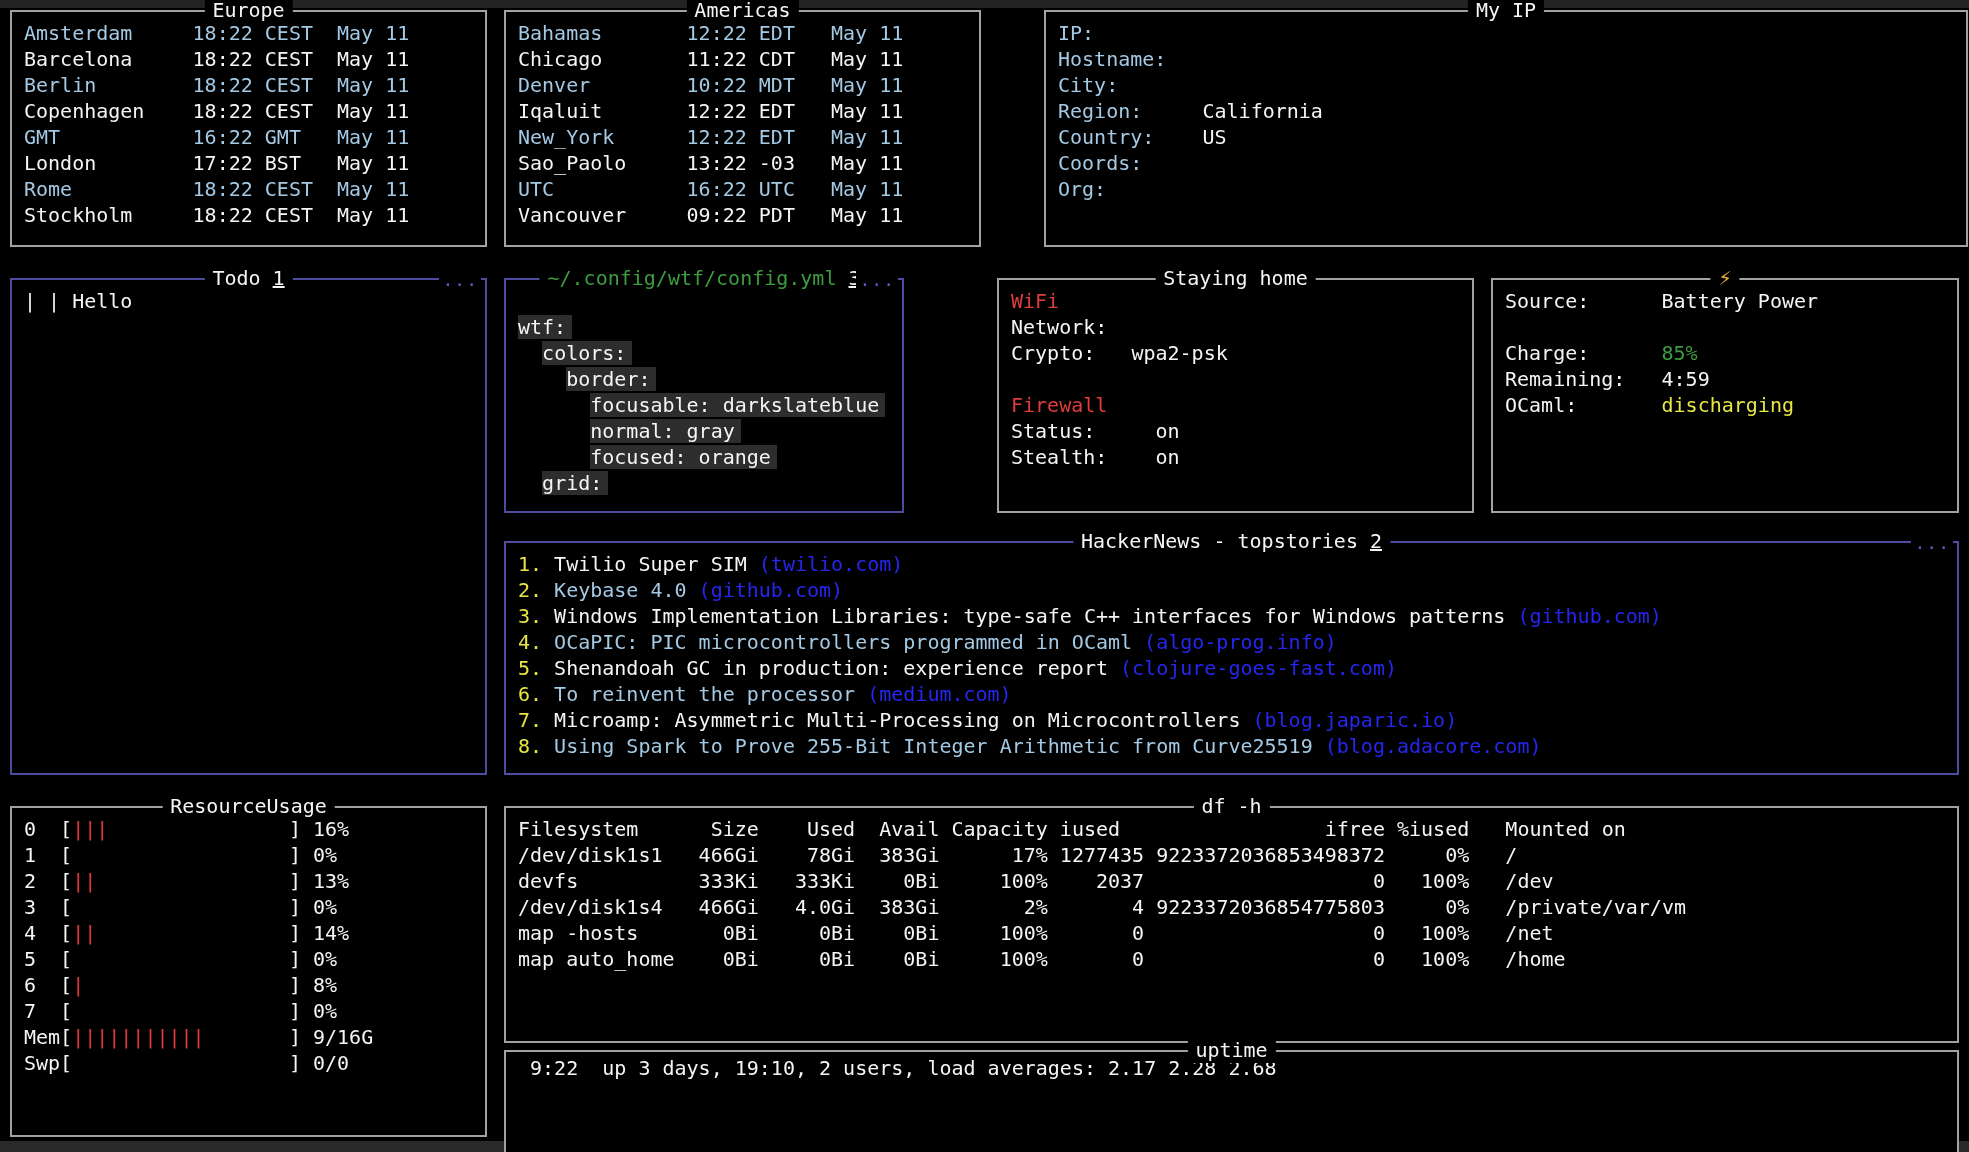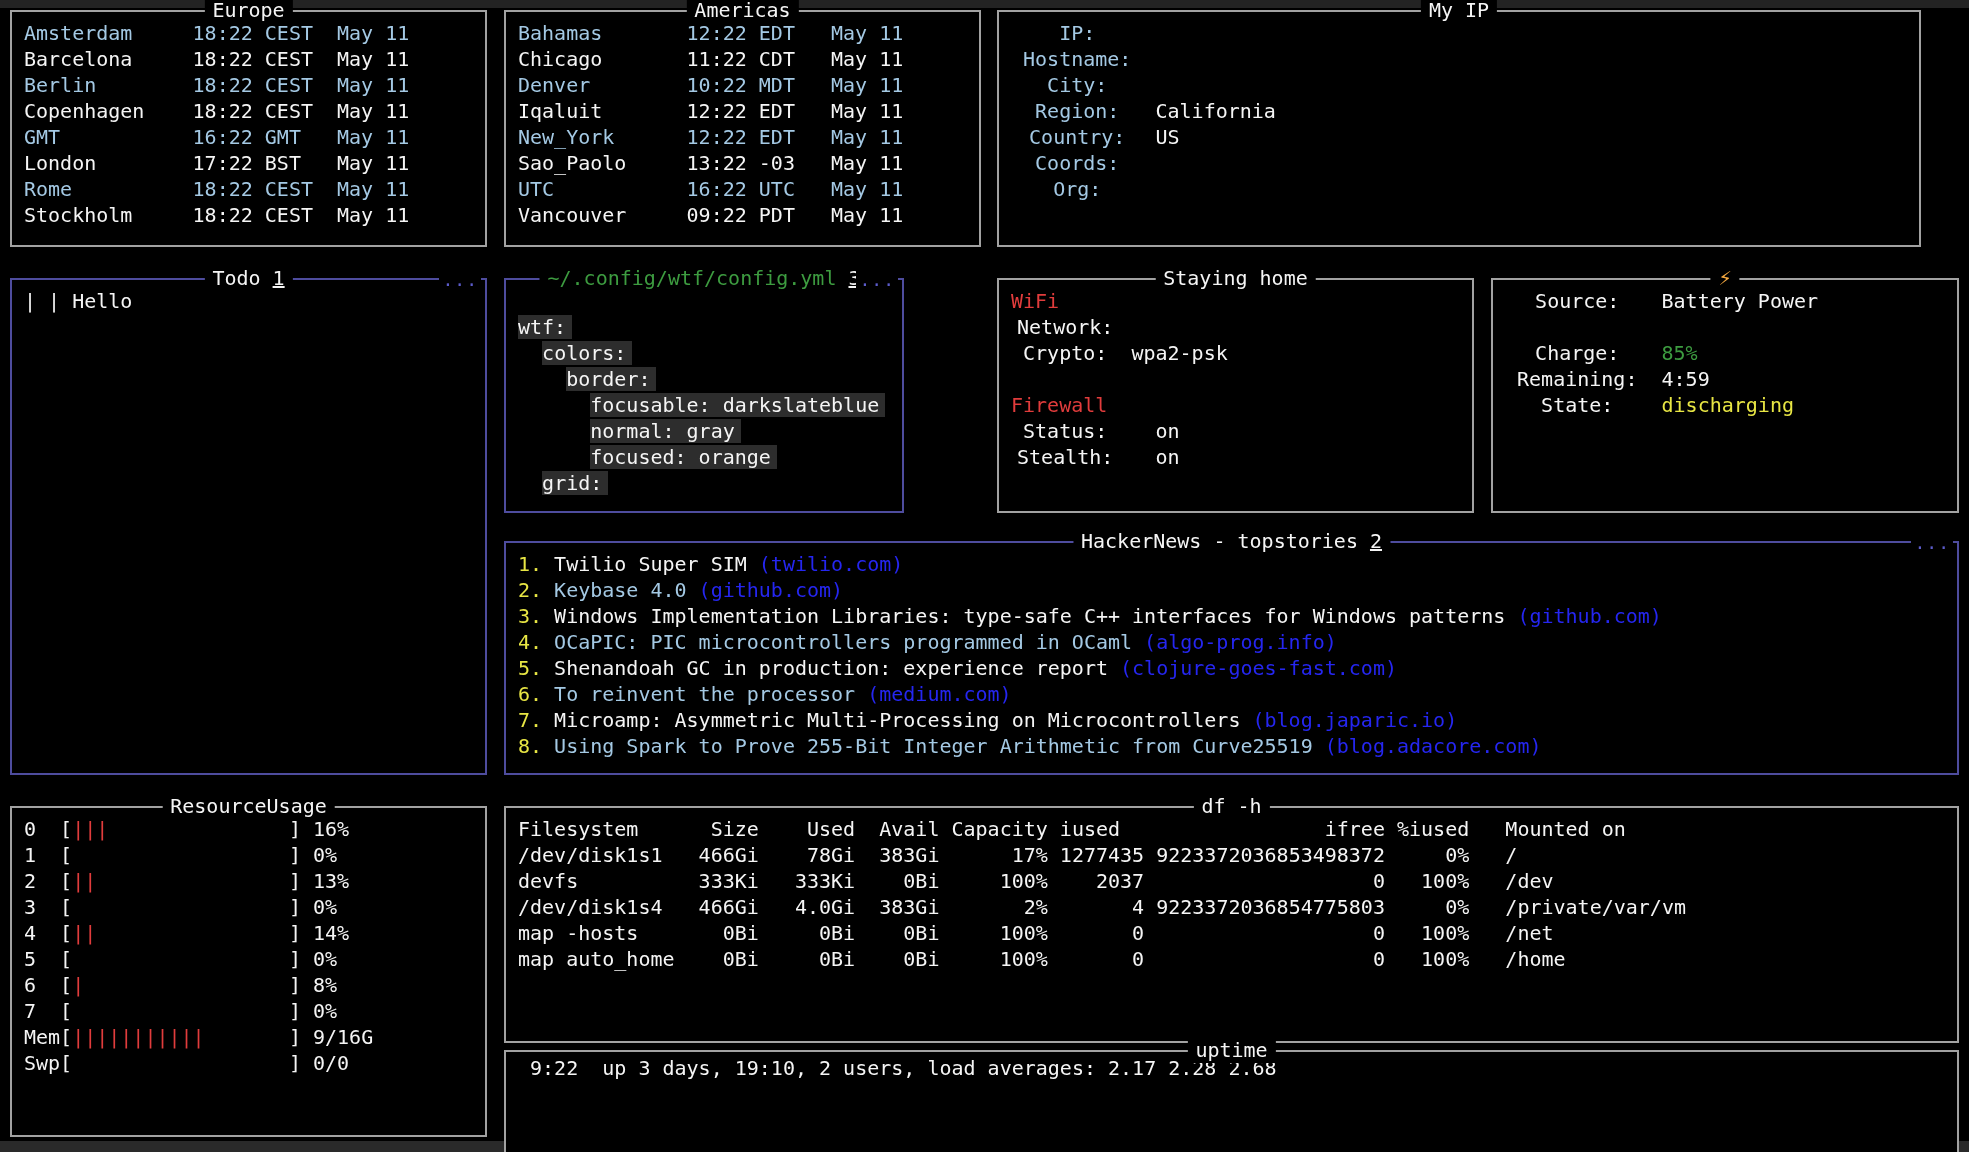--- a/index.html
+++ b/index.html
@@ -39,21 +39,21 @@
   }
   .content{padding:8px 12px}
   .line{min-height:26px;white-space:pre}
   
   .c-city{display:inline-block;width:14ch}
   .c-time{display:inline-block;width:6ch}
   .c-tz{display:inline-block;width:6ch}
   .clock-rows .line:nth-child(odd){color:var(--lblue)}
   .clock-rows .line:nth-child(even){color:var(--white)}
   
-  .lbl{display:inline-block;text-align:center}
+  .lbl{display:inline-block;text-align:left}
   .myip-lbl{width:11ch;color:var(--lblue)}
   .myip-val{margin-left:1ch;color:var(--white)}
   .safe-lbl{width:9ch;color:var(--white)}
   .safe-val{margin-left:1ch;color:var(--white)}
   .safe-val.gap2{margin-left:3ch}
   .hdr-red{color:var(--red)}
   .b-lbl{width:12ch;color:var(--white)}
   .b-val{margin-left:1ch;color:var(--white)}
   .b-val.green{color:var(--green)}
   .b-val.yellow{color:var(--yellow)}
@@ -102,21 +102,21 @@
     <div class="line"><span class="c-city">Chicago</span><span class="c-time">11:22</span><span class="c-tz">CDT</span><span class="c-date">May 11</span></div>
     <div class="line"><span class="c-city">Denver</span><span class="c-time">10:22</span><span class="c-tz">MDT</span><span class="c-date">May 11</span></div>
     <div class="line"><span class="c-city">Iqaluit</span><span class="c-time">12:22</span><span class="c-tz">EDT</span><span class="c-date">May 11</span></div>
     <div class="line"><span class="c-city">New_York</span><span class="c-time">12:22</span><span class="c-tz">EDT</span><span class="c-date">May 11</span></div>
     <div class="line"><span class="c-city">Sao_Paolo</span><span class="c-time">13:22</span><span class="c-tz">-03</span><span class="c-date">May 11</span></div>
     <div class="line"><span class="c-city">UTC</span><span class="c-time">16:22</span><span class="c-tz">UTC</span><span class="c-date">May 11</span></div>
     <div class="line"><span class="c-city">Vancouver</span><span class="c-time">09:22</span><span class="c-tz">PDT</span><span class="c-date">May 11</span></div>
   </div>
 </div>
 
-<div class="panel" style="left:997px;top:10px;width:924px;height:237px">
+<div class="panel" style="left:1044px;top:10px;width:924px;height:237px">
   <span class="ptitle">My IP</span>
   <div class="content">
     <div class="line"><span class="lbl myip-lbl">IP:</span><span class="myip-val"></span></div>
     <div class="line"><span class="lbl myip-lbl">Hostname:</span><span class="myip-val"></span></div>
     <div class="line"><span class="lbl myip-lbl">City:</span><span class="myip-val"></span></div>
     <div class="line"><span class="lbl myip-lbl">Region:</span><span class="myip-val">California</span></div>
     <div class="line"><span class="lbl myip-lbl">Country:</span><span class="myip-val">US</span></div>
     <div class="line"><span class="lbl myip-lbl">Coords:</span><span class="myip-val"></span></div>
     <div class="line"><span class="lbl myip-lbl">Org:</span><span class="myip-val"></span></div>
   </div>
@@ -158,21 +158,21 @@
   </div>
 </div>
 
 <div class="panel" style="left:1491px;top:278px;width:468px;height:235px">
   <span class="ptitle"><span class="bolt">⚡</span></span>
   <div class="content">
     <div class="line"><span class="lbl b-lbl">Source:</span><span class="b-val">Battery Power</span></div>
     <div class="line"></div>
     <div class="line"><span class="lbl b-lbl">Charge:</span><span class="b-val green">85%</span></div>
     <div class="line"><span class="lbl b-lbl">Remaining:</span><span class="b-val">4:59</span></div>
-    <div class="line"><span class="lbl b-lbl">State:</span><span class="b-val yellow">discharging</span></div>
+    <div class="line"><span class="lbl b-lbl">OCaml:</span><span class="b-val yellow">discharging</span></div>
   </div>
 </div>
 
 <div class="panel focusable" style="left:504px;top:541px;width:1455px;height:234px">
   <span class="ptitle"><span>HackerNews - topstories</span><span class="idx">2</span></span>
   <span class="more">...</span>
   <div class="content hn-content hn-rows">
     <div class="line"><span class="hn-num">1.</span><span class="hn-title">Twilio Super SIM</span><span class="hn-link">(twilio.com)</span></div>
     <div class="line"><span class="hn-num">2.</span><span class="hn-title">Keybase 4.0</span><span class="hn-link">(github.com)</span></div>
     <div class="line"><span class="hn-num">3.</span><span class="hn-title">Windows Implementation Libraries: type-safe C++ interfaces for Windows patterns</span><span class="hn-link">(github.com)</span></div>

